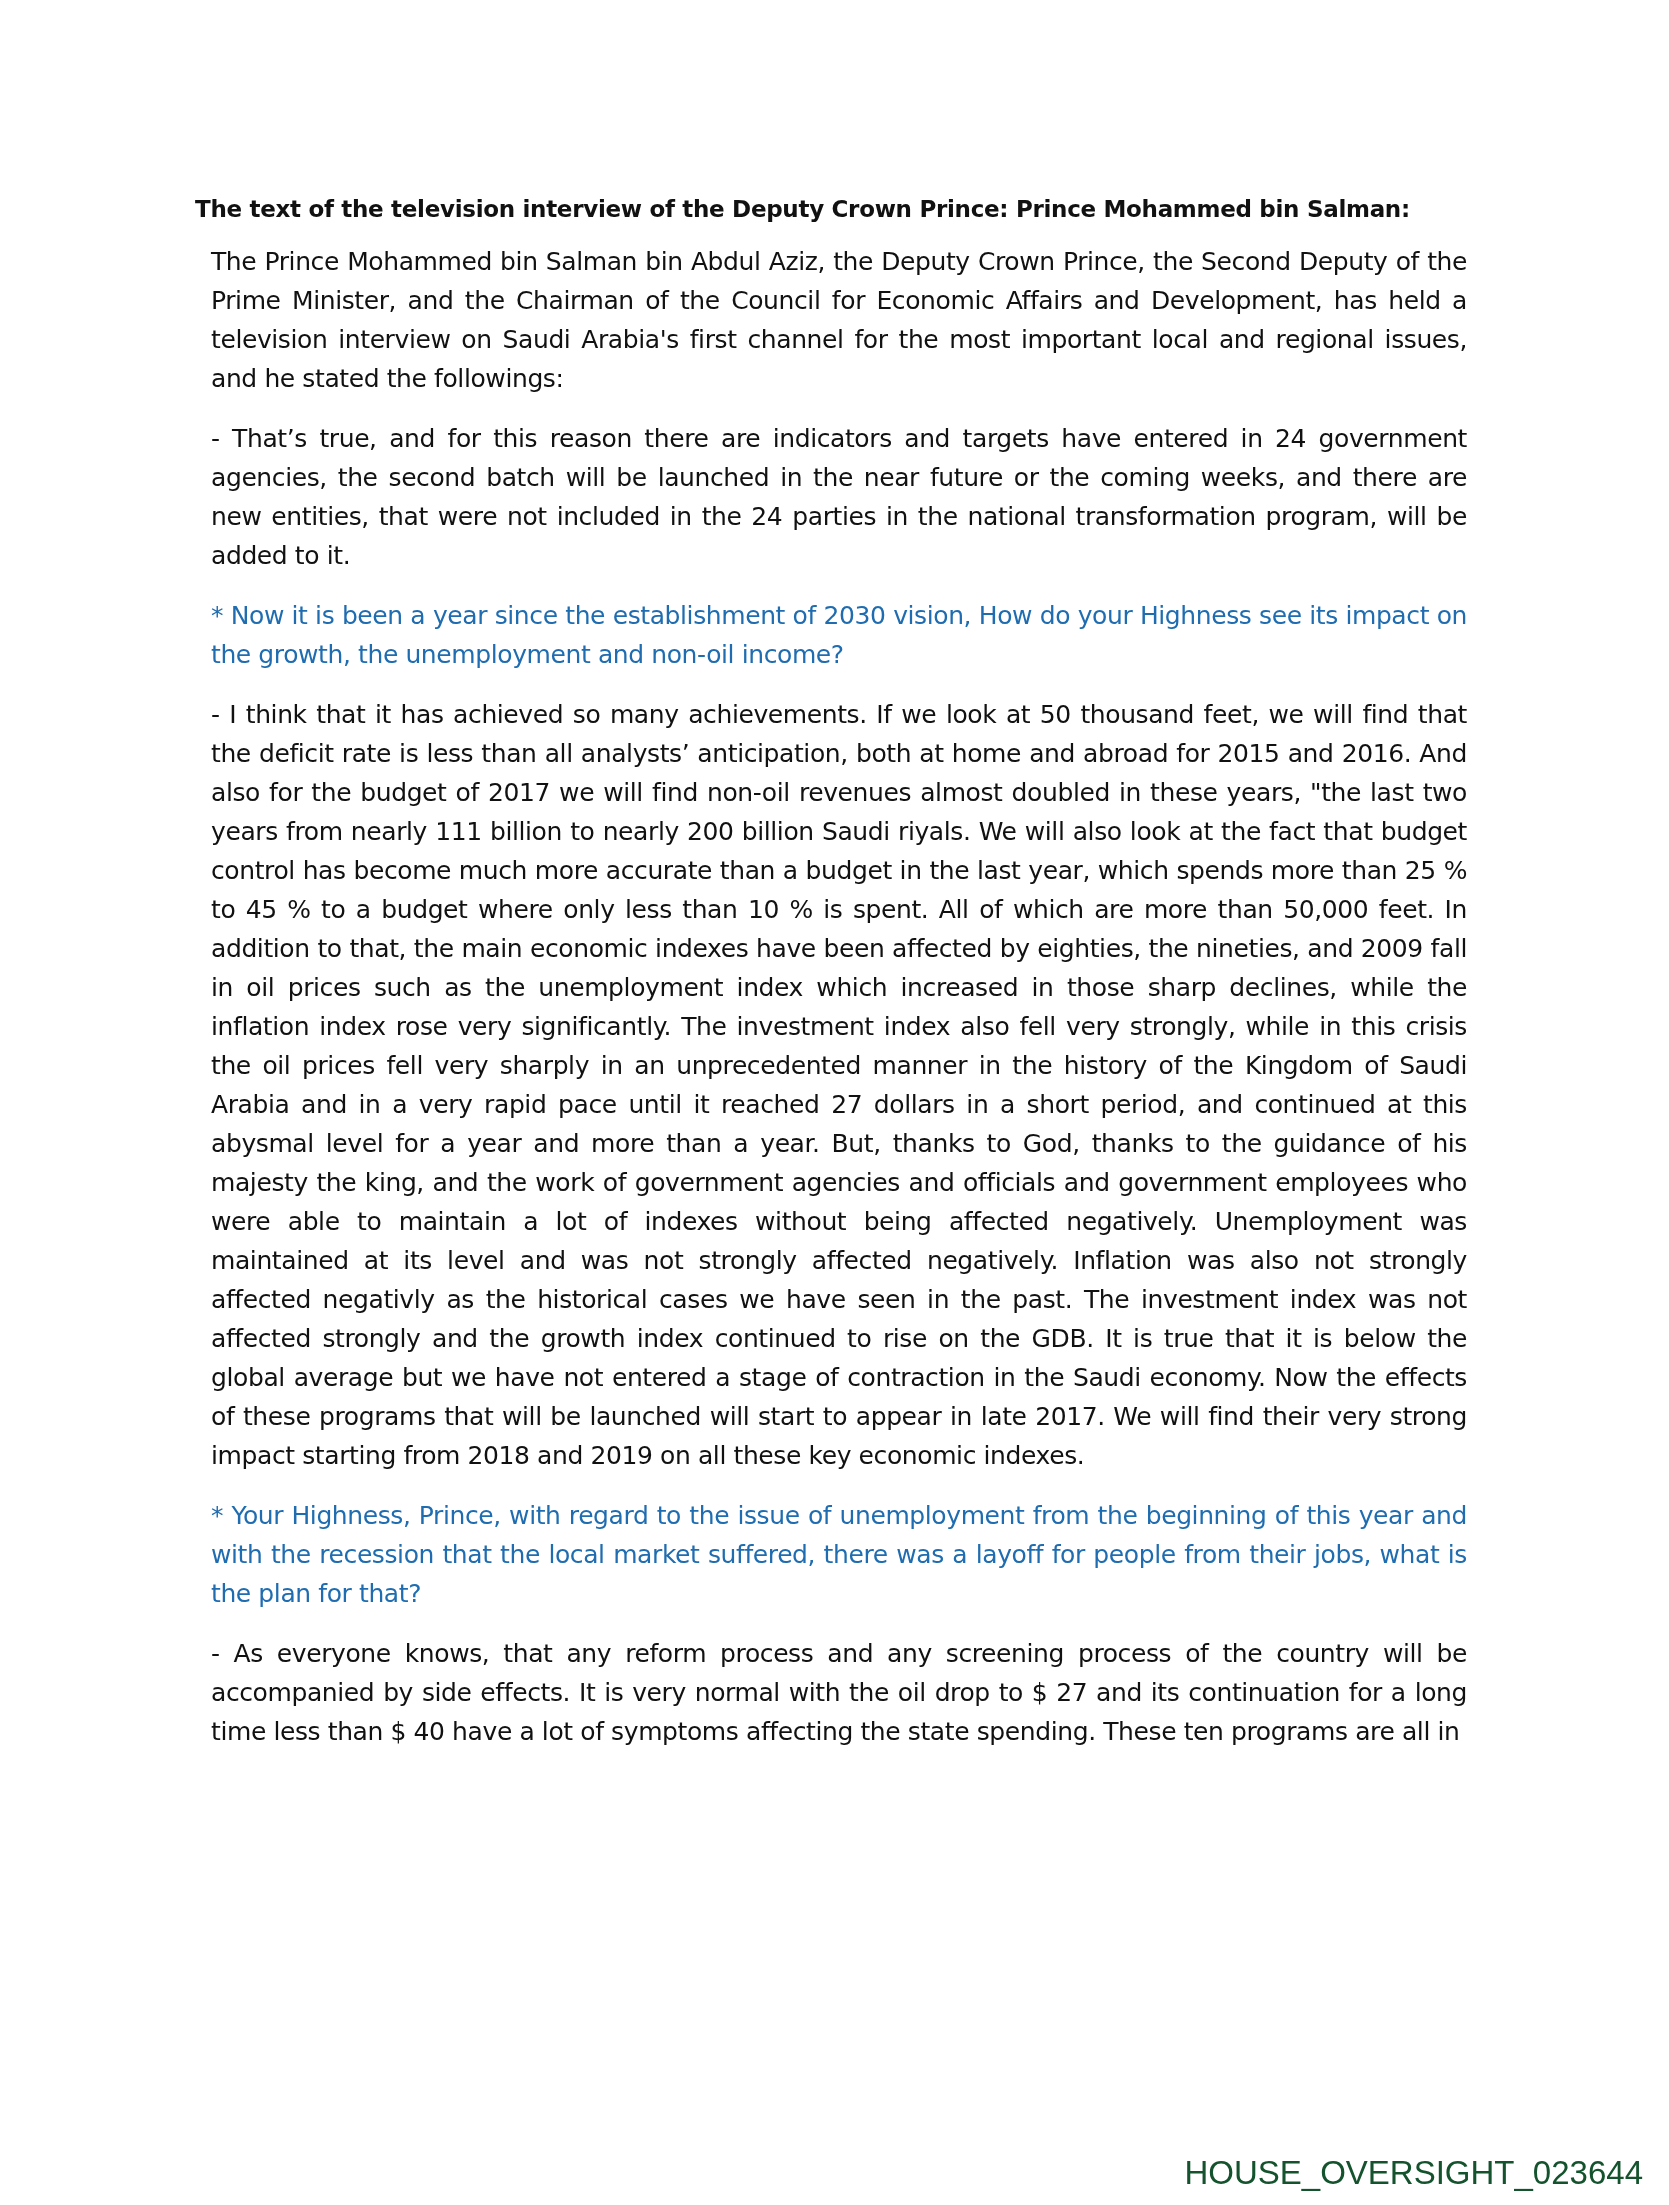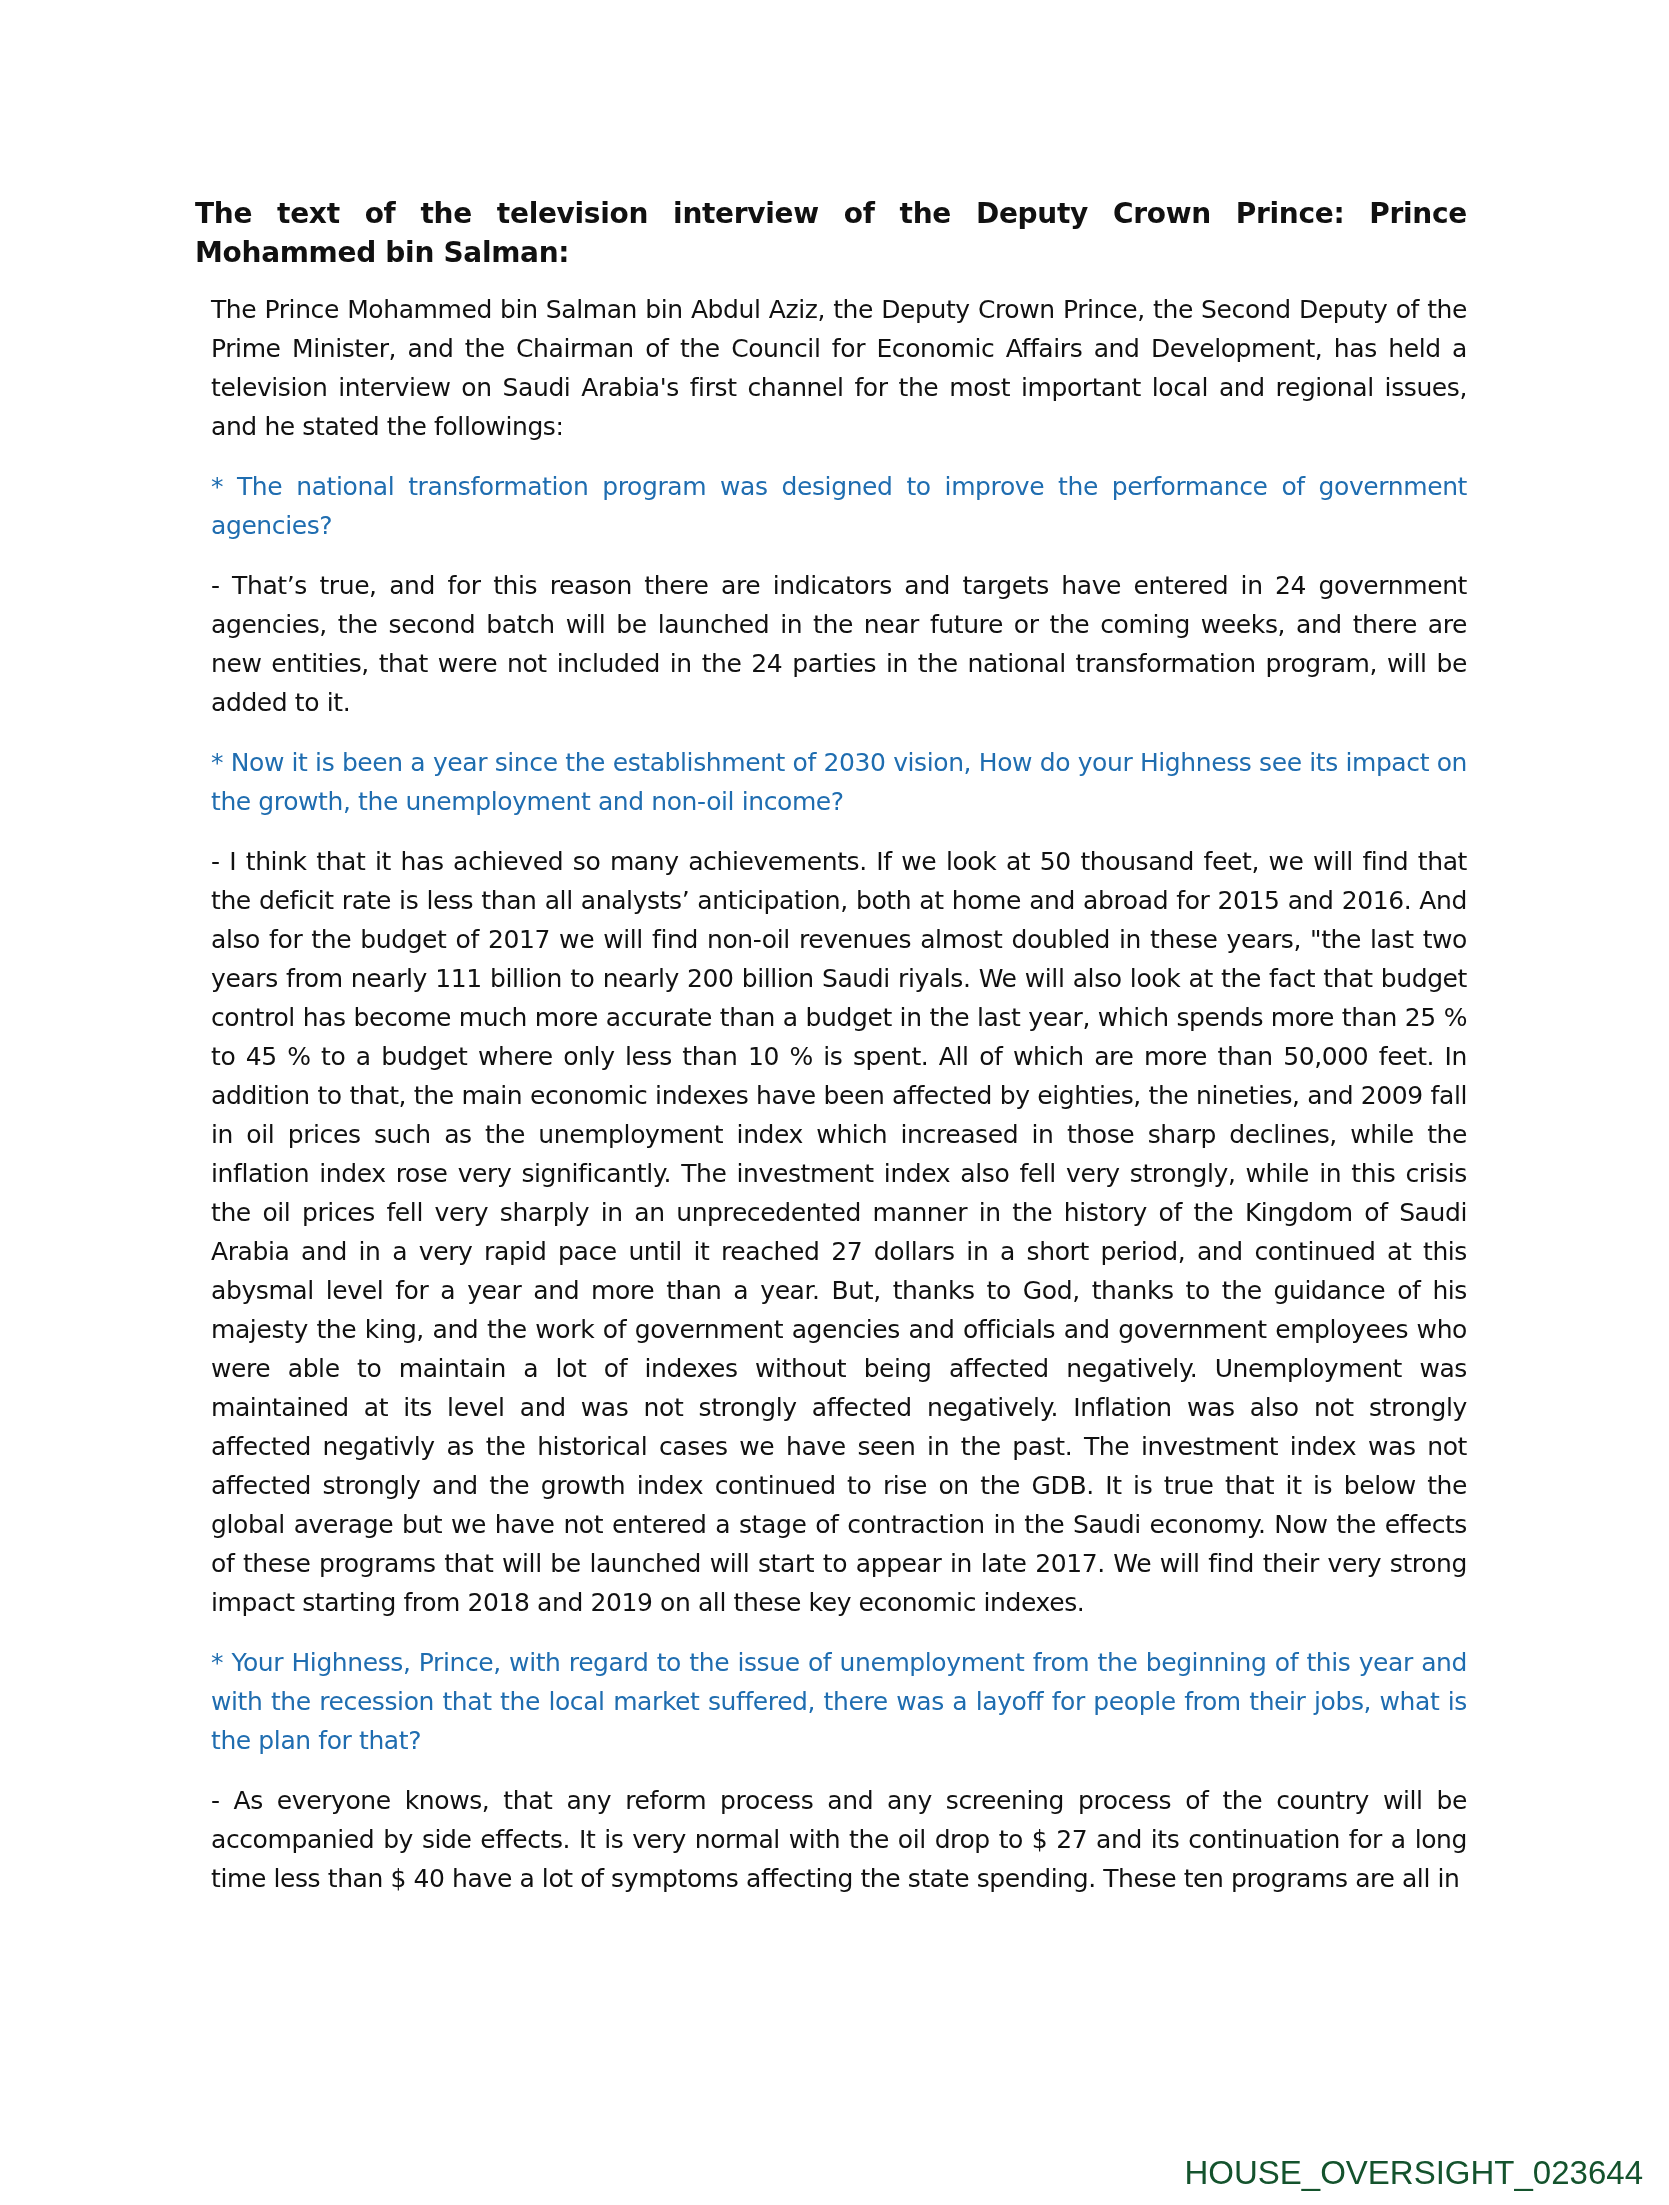--- a/index.html
+++ b/index.html
@@ -19,22 +19,22 @@
       top: 194px;
       width: 1272px;
       font-family: "DejaVu Sans", sans-serif;
       color: #111111;
       font-size: 25px;
       line-height: 39px;
       letter-spacing: -0.4px;
     }
     .title {
       font-weight: bold;
-      font-size: 28px;
-      line-height: 39px;
+      font-size: 23px;
+      line-height: 30px;
       margin: 0 0 18.3px 0;
       text-align: justify;
       letter-spacing: -0.3px;
     }
     p {
       margin: 0 0 21px 16px;
       text-align: justify;
     }
     .question {
       color: #1f6db0;
@@ -50,21 +50,20 @@
     }
   </style>
 </head>
 <body>
 
 <div class="page">
   <h1 class="title">The text of the television interview of the Deputy Crown Prince: Prince Mohammed bin Salman:</h1>
 
   <p>The Prince Mohammed bin Salman bin Abdul Aziz, the Deputy Crown Prince, the Second Deputy of the Prime Minister, and the Chairman of the Council for Economic Affairs and Development, has held a television interview on Saudi Arabia's first channel for the most important local and regional issues, and he stated the followings:</p>
 
-  <p class="question">* The national transformation program was designed to improve the performance of government agencies?</p>
   <p>- That’s true, and for this reason there are indicators and targets have entered in 24 government agencies, the second batch will be launched in the near future or the coming weeks, and there are new entities, that were not included in the 24 parties in the national transformation program, will be added to it.</p>
 
   <p class="question">* Now it is been a year since the establishment of 2030 vision, How do your Highness see its impact on the growth, the unemployment and non-oil income?</p>
   <p>- I think that it has achieved so many achievements. If we look at 50 thousand feet, we will find that the deficit rate is less than all analysts’ anticipation, both at home and abroad for 2015 and 2016. And also for the budget of 2017 we will find non-oil revenues almost doubled in these years, "the last two years from nearly 111 billion to nearly 200 billion Saudi riyals. We will also look at the fact that budget control has become much more accurate than a budget in the last year, which spends more than 25 % to 45 % to a budget where only less than 10 % is spent. All of which are more than 50,000 feet. In addition to that, the main economic indexes have been affected by eighties, the nineties, and 2009 fall in oil prices such as the unemployment index which increased in those sharp declines, while the inflation index rose very significantly. The investment index also fell very strongly, while in this crisis the oil prices fell very sharply in an unprecedented manner in the history of the Kingdom of Saudi Arabia and in a very rapid pace until it reached 27 dollars in a short period, and continued at this abysmal level for a year and more than a year. But, thanks to God, thanks to the guidance of his majesty the king, and the work of government agencies and officials and government employees who were able to maintain a lot of indexes without being affected negatively. Unemployment was maintained at its level and was not strongly affected negatively. Inflation was also not strongly affected negativly as the historical cases we have seen in the past. The investment index was not affected strongly and the growth index continued to rise on the GDB. It is true that it is below the global average but we have not entered a stage of contraction in the Saudi economy. Now the effects of these programs that will be launched will start to appear in late 2017. We will find their very strong impact starting from 2018 and 2019 on all these key economic indexes.</p>
 
   <p class="question">* Your Highness, Prince, with regard to the issue of unemployment from the beginning of this year and with the recession that the local market suffered, there was a layoff for people from their jobs, what is the plan for that?</p>
   <p>- As everyone knows, that any reform process and any screening process of the country will be accompanied by side effects. It is very normal with the oil drop to $ 27 and its continuation for a long time less than $ 40 have a lot of symptoms affecting the state spending. These ten programs are all in</p>
 </div>
 
 <div class="footer">HOUSE_OVERSIGHT_023644</div>

